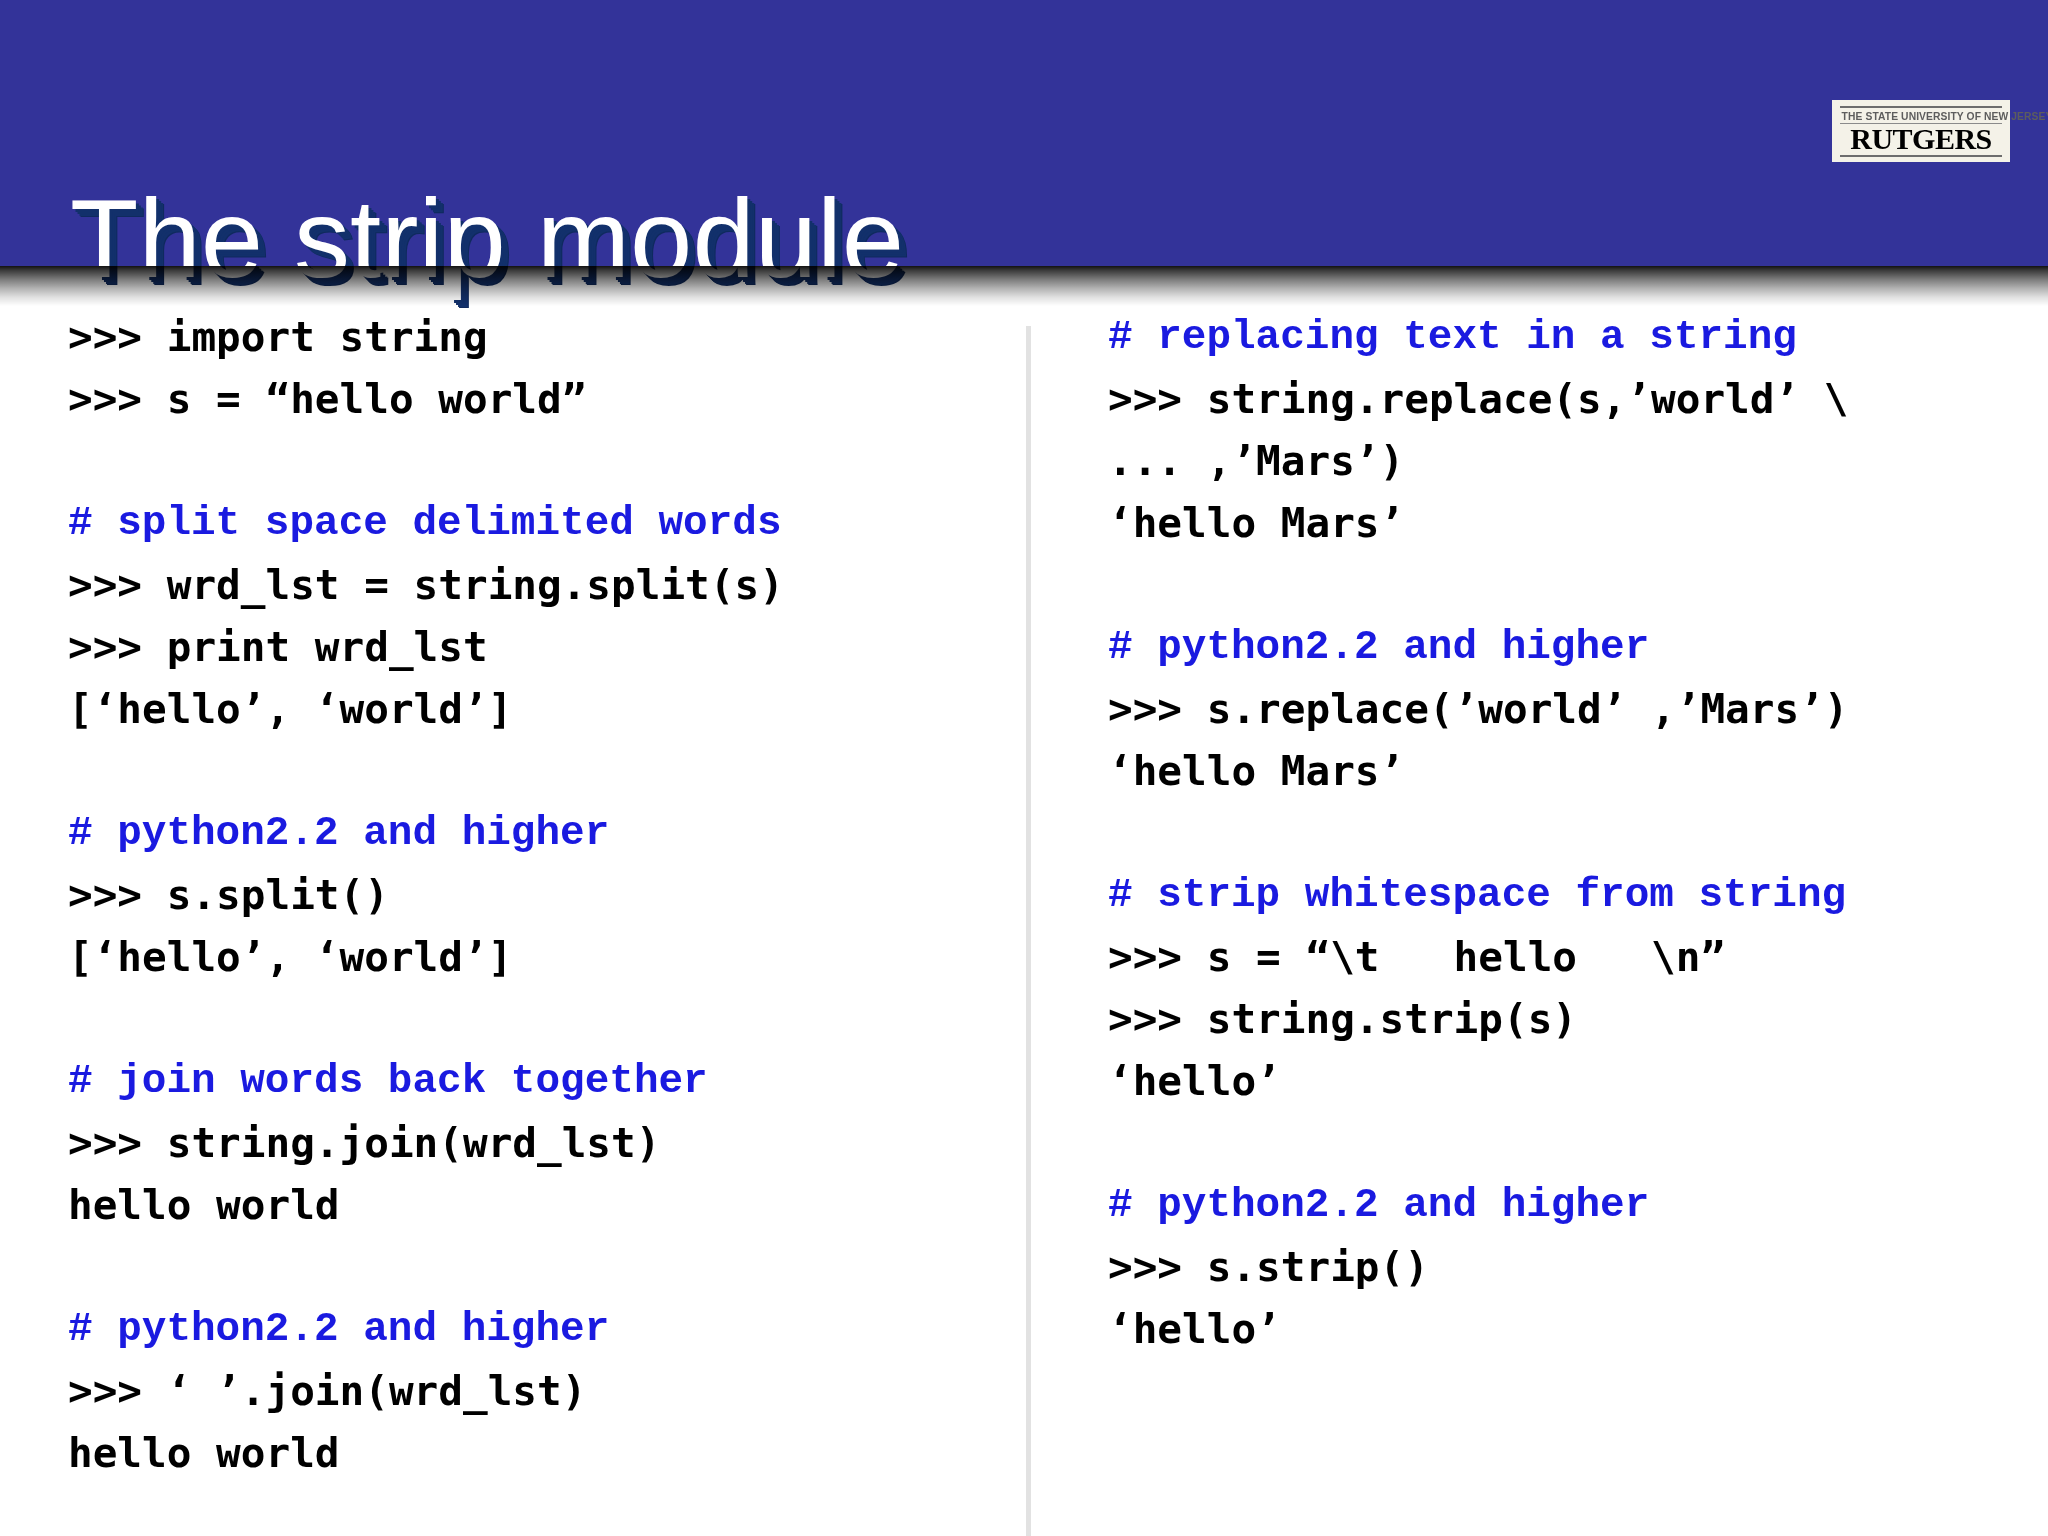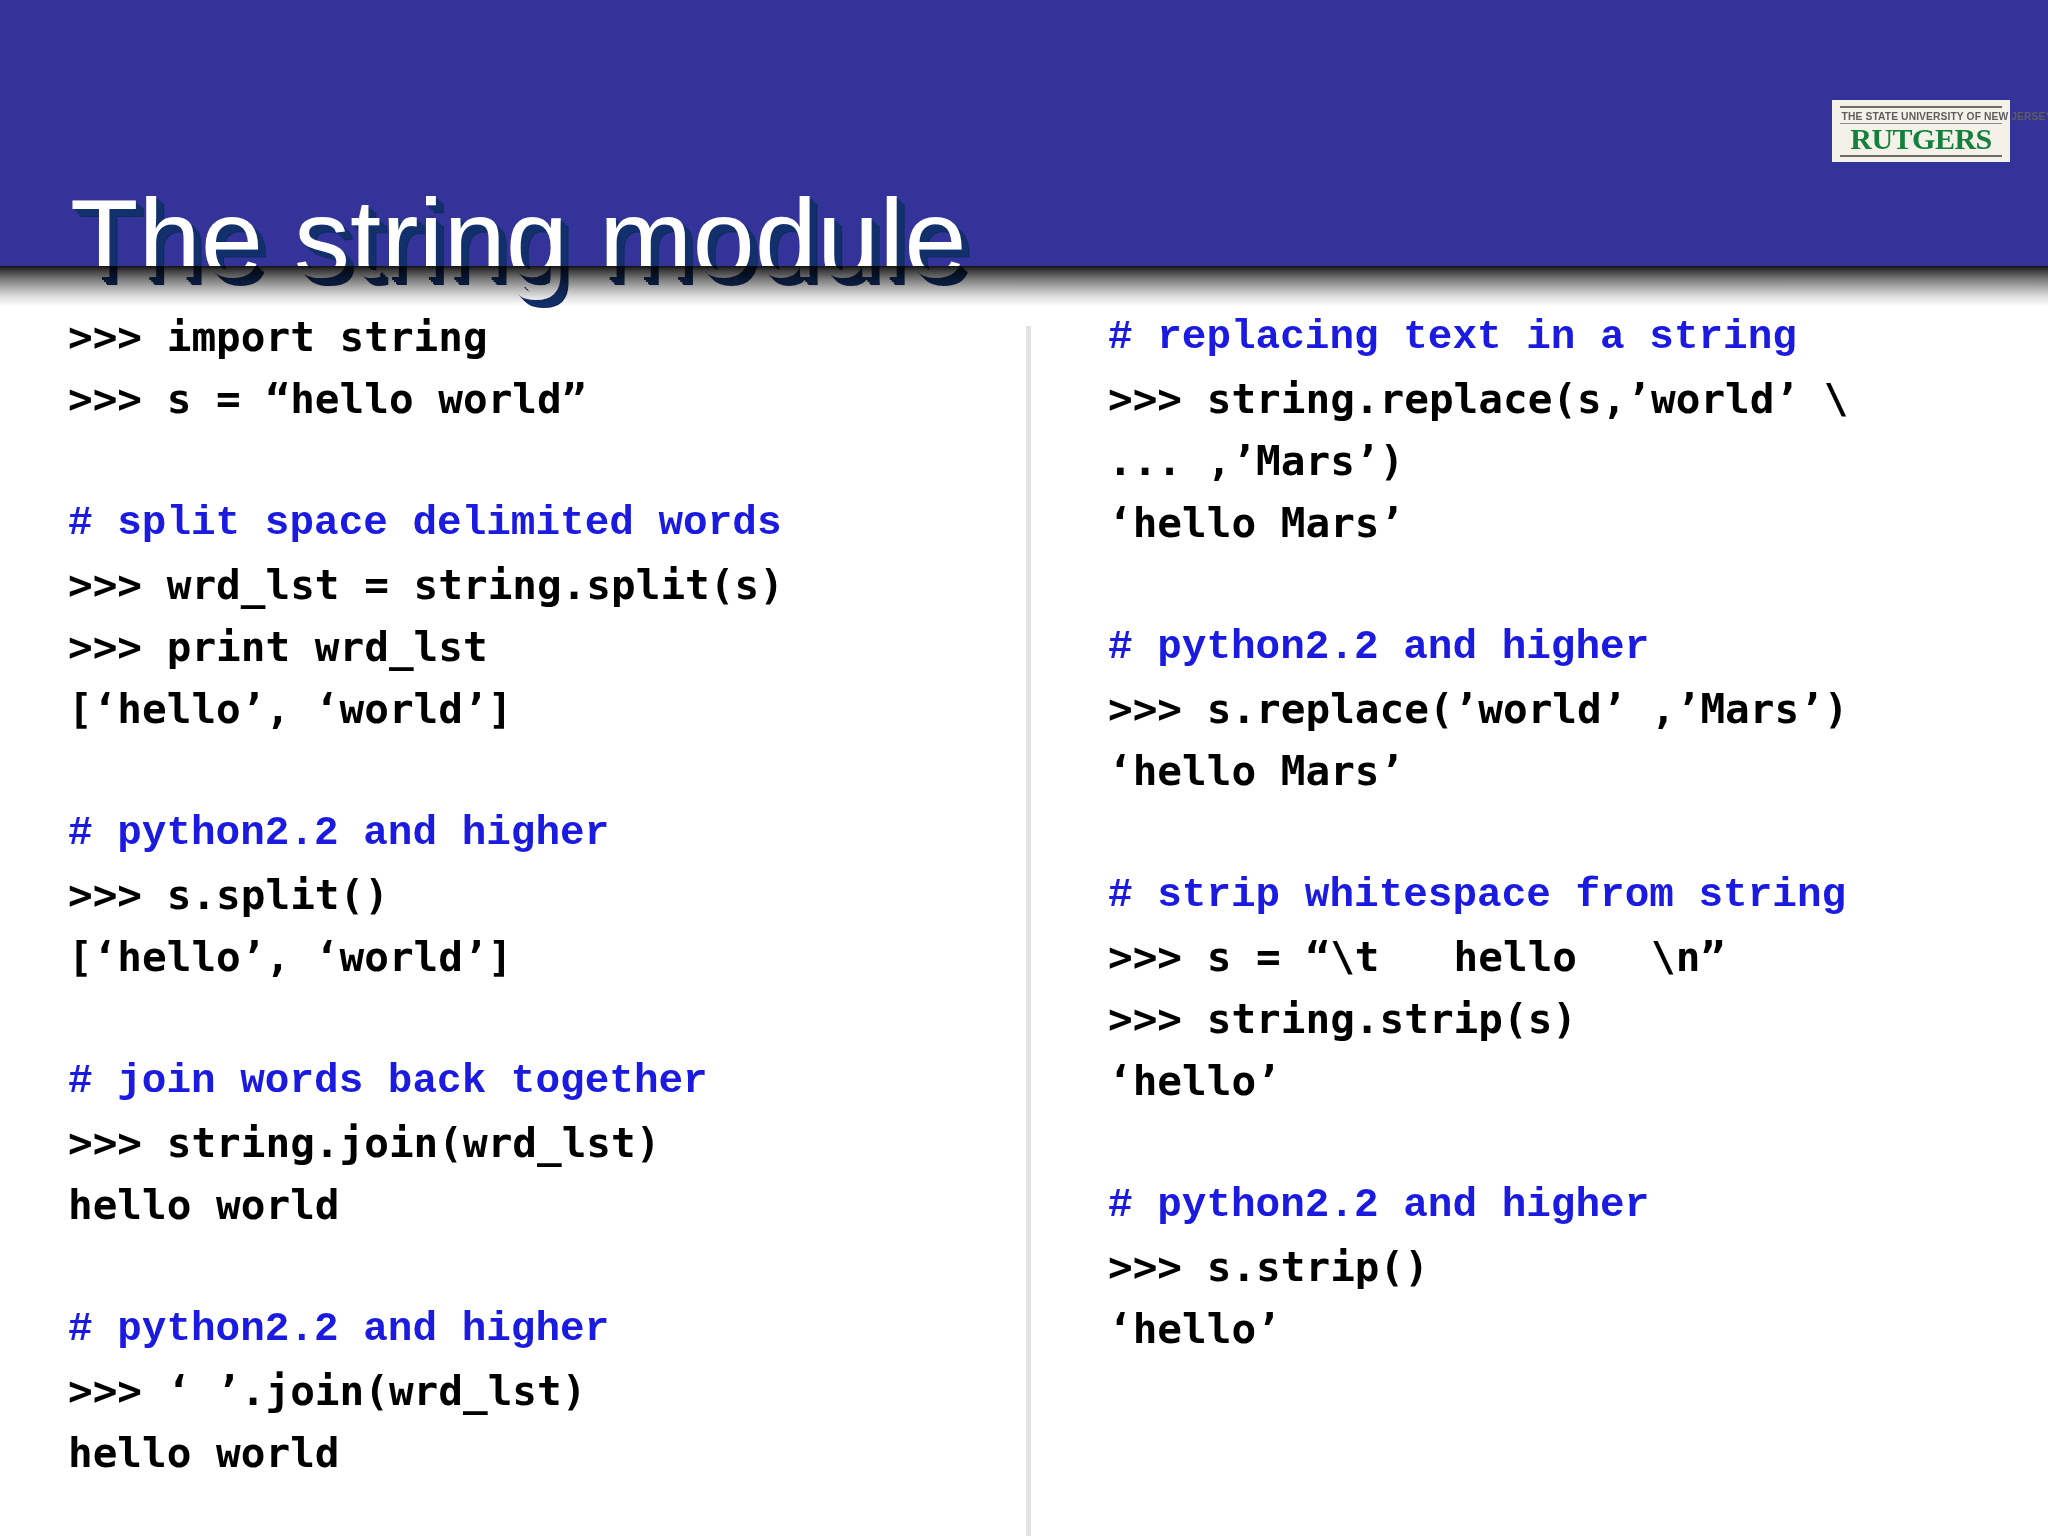--- a/index.html
+++ b/index.html
@@ -145,27 +145,27 @@
   .code-line { display: block; height: 62px; }
   .code-line.comment { color: #1a1ae0; font-family: Liberation Mono, monospace; }
   .code-line.blank   { color: transparent; }
 </style>
 </head>
 <body>
 
 <div id="slide">
 
   <div id="header" style="background: rgb(51, 51, 153);">
-    <h1 id="slide-title" style="color: rgb(255, 255, 255);">The string module</h1>
+    <h1 id="slide-title" style="color: rgb(255, 255, 255);">The strip module</h1>
 
     <div id="logo" style="background: rgb(244, 242, 232);">
       <div id="logo-rule-top"></div>
       <div id="logo-tagline">THE STATE UNIVERSITY OF NEW JERSEY</div>
       <div id="logo-rule-mid"></div>
-      <div id="logo-wordmark" style="color: #15803d;">RUTGERS</div>
+      <div id="logo-wordmark" style="color: #000000;">RUTGERS</div>
       <div id="logo-rule-bot"></div>
     </div>
   </div>
 
   <div id="header-shadow"></div>
 
   <div id="divider" style="background: rgb(226, 226, 226);"></div>
 
   <div id="body">
     <div class="code-col" id="col-left"><span class="code-line">&gt;&gt;&gt; import string</span><span class="code-line">&gt;&gt;&gt; s = “hello world”</span><span class="code-line blank">&nbsp;</span><span class="code-line comment" style="color: rgb(26, 26, 224);"># split space delimited words</span><span class="code-line">&gt;&gt;&gt; wrd_lst = string.split(s)</span><span class="code-line">&gt;&gt;&gt; print wrd_lst</span><span class="code-line">[‘hello’, ‘world’]</span><span class="code-line blank">&nbsp;</span><span class="code-line comment" style="color: rgb(26, 26, 224);"># python2.2 and higher</span><span class="code-line">&gt;&gt;&gt; s.split()</span><span class="code-line">[‘hello’, ‘world’]</span><span class="code-line blank">&nbsp;</span><span class="code-line comment" style="color: rgb(26, 26, 224);"># join words back together</span><span class="code-line">&gt;&gt;&gt; string.join(wrd_lst)</span><span class="code-line">hello world</span><span class="code-line blank">&nbsp;</span><span class="code-line comment" style="color: rgb(26, 26, 224);"># python2.2 and higher</span><span class="code-line">&gt;&gt;&gt; ‘ ’.join(wrd_lst)</span><span class="code-line">hello world</span></div>

